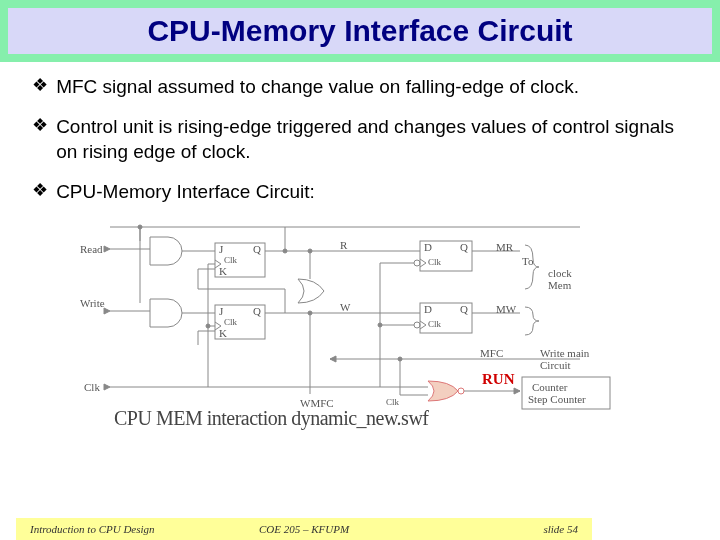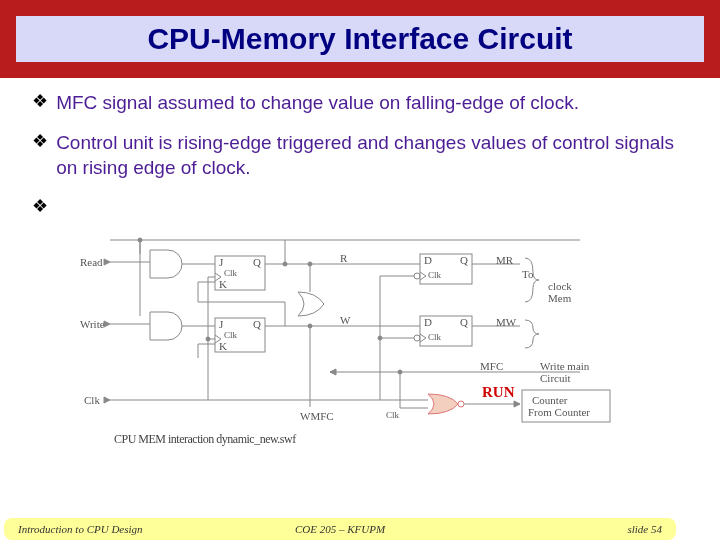--- a/index.html
+++ b/index.html
@@ -5,22 +5,22 @@
   * { margin: 0; padding: 0; box-sizing: border-box; }
   body {
     width: 720px;
     height: 540px;
     background: #fff;
     font-family: Arial, Helvetica, sans-serif;
     position: relative;
     overflow: hidden;
   }
   .title-bar {
-    background: #b91c1c;
-    padding: 16px;
+    background: #86efac;
+    padding: 8px;
   }
   .title-inner {
     background: #d8d8f8;
     text-align: center;
     padding: 6px 0;
   }
   .title-text {
     font-family: "Comic Sans MS", cursive, sans-serif;
     font-size: 30px;
     font-weight: bold;
@@ -34,64 +34,63 @@
     margin-bottom: 14px;
   }
   .bullet .sym {
     font-size: 18px;
     color: #000;
     margin-right: 8px;
     line-height: 1.3;
   }
   .bullet .txt {
     font-size: 19px;
-    color: #4c1d95;
+    color: #000000;
     line-height: 1.35;
   }
   .diagram {
     margin: 4px auto 12px auto;
     width: 560px;
     height: 210px;
     position: relative;
     font-family: "Times New Roman", serif;
     font-size: 11px;
     color: #444;
   }
   .diagram svg { position: absolute; top: 0; left: 0; }
   .lbl { position: absolute; font-size: 11px; color: #555; font-family: "Times New Roman", serif; white-space: nowrap; }
   .swf-lbl {
     position: absolute;
     left: 34px;
-    top: 200px;
+    top: 188px;
     font-family: "Times New Roman", serif;
-    font-size: 12px;
+    font-size: 20px;
     letter-spacing: -0.5px;
   }
   .run-lbl {
     position: absolute;
     left: 402px;
     top: 152px;
     color: #d00000;
     font-weight: bold;
     font-size: 15px;
   }
   .footer {
     position: absolute;
     bottom: 0;
-    left: 4px;
-    width: 672px;
+    left: 16px;
+    width: 576px;
     height: 22px;
     background: #ffff99;
     display: flex;
     align-items: center;
     font-family: "Times New Roman", serif;
     font-style: italic;
     font-size: 11px;
     color: #333;
-    border-radius: 8px;
   }
   .footer .fleft { position: absolute; left: 14px; }
   .footer .fmid  { position: absolute; left: 50%; transform: translateX(-50%); }
   .footer .fright{ position: absolute; right: 14px; }
 </style>
 </head>
 <body>
 
 <div class="title-bar">
   <div class="title-inner">
@@ -103,20 +102,21 @@
   <div class="bullet">
     <span class="sym">❖</span>
     <span class="txt">MFC signal assumed to change value on falling-edge of clock.</span>
   </div>
   <div class="bullet">
     <span class="sym">❖</span>
     <span class="txt">Control unit is rising-edge triggered and changes values of control signals on rising edge of clock.</span>
   </div>
   <div class="bullet">
     <span class="sym">❖</span>
+    <span class="txt">CPU-Memory Interface Circuit:</span>
   </div>
 
   <div class="diagram">
     <svg width="560" height="210">
       <g stroke="#888" stroke-width="1" fill="none">
 
         <line x1="30" y1="8" x2="500" y2="8"></line>
 
         <line x1="30" y1="30" x2="70" y2="30"></line>
 
@@ -206,21 +206,21 @@
         <circle cx="205" cy="32" r="2" fill="#888"></circle>
         <circle cx="230" cy="32" r="2" fill="#888"></circle>
         <circle cx="230" cy="94" r="2" fill="#888"></circle>
         <circle cx="300" cy="106" r="2" fill="#888"></circle>
         <circle cx="128" cy="107" r="2" fill="#888"></circle>
         <circle cx="320" cy="140" r="2" fill="#888"></circle>
       </g>
     </svg>
 
     <span class="lbl" style="left:0;top:24px">Read</span>
-    <span class="lbl" style="left:0;top:86px">Write</span>
+    <span class="lbl" style="left:0;top:78px">Write</span>
     <span class="lbl" style="left:4px;top:162px">Clk</span>
 
     <span class="lbl" style="left:139px;top:24px">J</span>
     <span class="lbl" style="left:139px;top:46px">K</span>
     <span class="lbl" style="left:173px;top:24px">Q</span>
     <span class="lbl" style="left:144px;top:36px;font-size:9px">Clk</span>
 
     <span class="lbl" style="left:139px;top:86px">J</span>
     <span class="lbl" style="left:139px;top:108px">K</span>
     <span class="lbl" style="left:173px;top:86px">Q</span>
@@ -244,21 +244,21 @@
     <span class="lbl" style="left:468px;top:60px">Mem</span>
 
     <span class="lbl" style="left:460px;top:128px">Write main</span>
     <span class="lbl" style="left:460px;top:140px">Circuit</span>
 
     <span class="lbl" style="left:400px;top:128px">MFC</span>
     <span class="lbl" style="left:220px;top:178px">WMFC</span>
     <span class="lbl" style="left:306px;top:178px;font-size:9px">Clk</span>
 
     <span class="lbl" style="left:452px;top:162px">Counter</span>
-    <span class="lbl" style="left:448px;top:174px">From Counter</span>
+    <span class="lbl" style="left:448px;top:174px">Step Counter</span>
 
     <span class="run-lbl">RUN</span>
     <span class="swf-lbl">CPU MEM interaction dynamic_new.swf</span>
   </div>
 </div>
 
 <div class="footer">
   <span class="fleft">Introduction to CPU Design</span>
   <span class="fmid">COE 205 – KFUPM</span>
   <span class="fright">slide 54</span>

